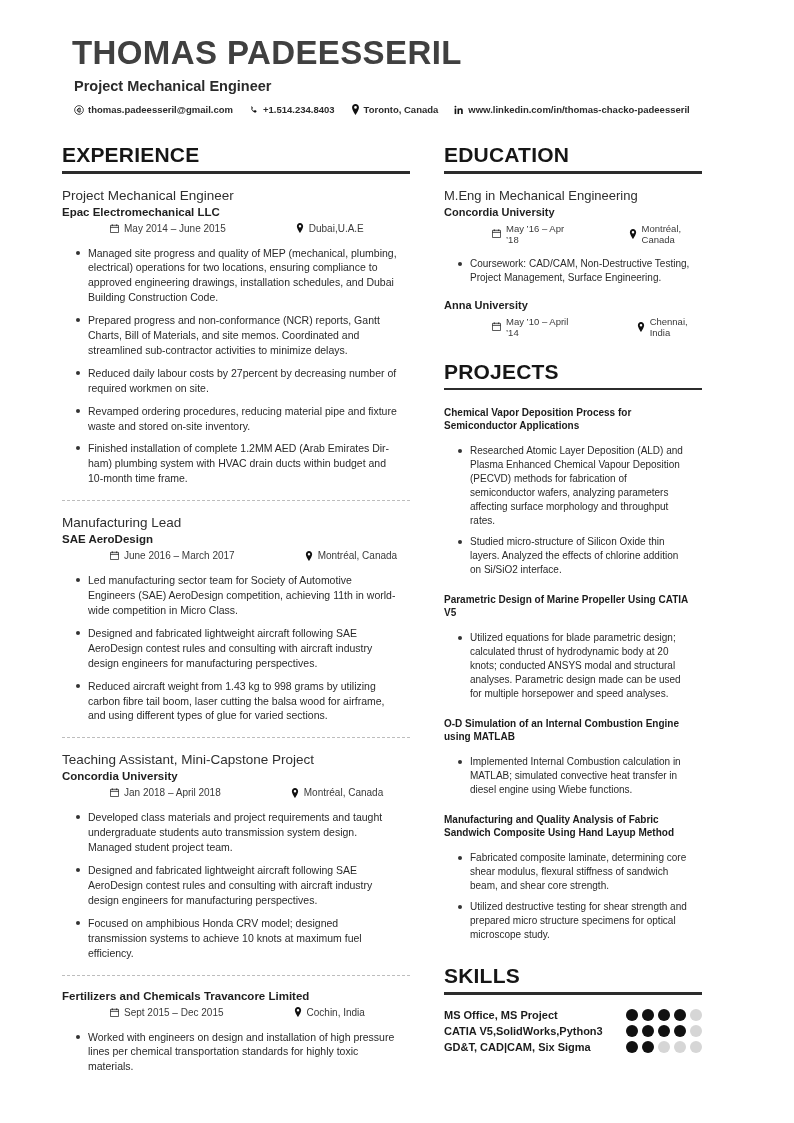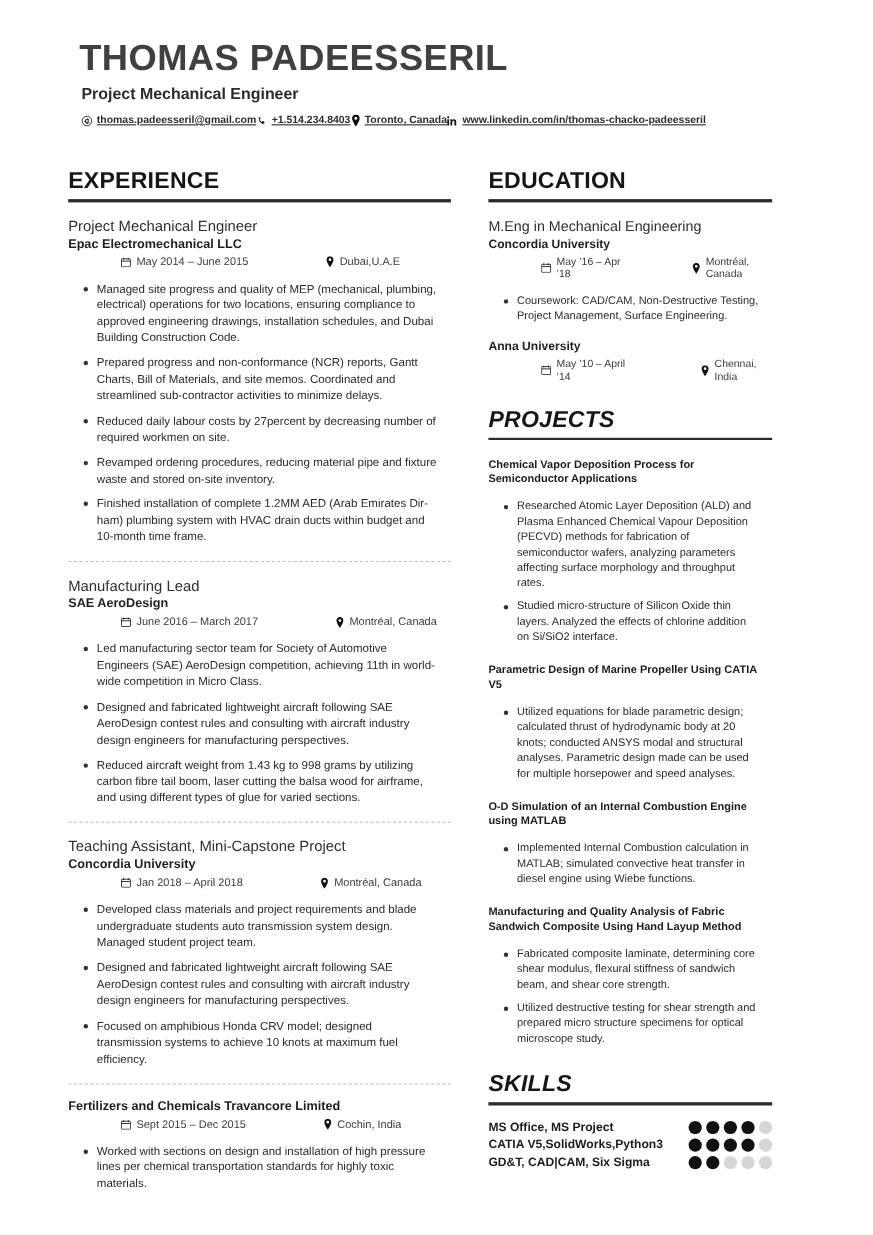--- a/index.html
+++ b/index.html
@@ -25,42 +25,42 @@
   }
   .role {
     font-size: 14.5px;
     font-weight: bold;
     color: #2b2b2b;
     margin: 0 0 10px 12px;
   }
   .contact-row {
     display: flex;
     align-items: center;
+    gap: 16px;
     margin-left: 12px;
     font-size: 9.5px;
     color: #2b2b2b;
     font-weight: bold;
     flex-wrap: nowrap;
-    text-decoration: underline;
   }
   .contact-item { display: flex; align-items: center; gap: 4px; white-space: nowrap; }
   .contact-item .ic { font-size: 9px; color: #111; display: inline-block; }
   .contact-item .ic svg { display: block; }
 
   
   .cols { display: flex; gap: 34px; margin-top: 24px; }
   .col-left { width: 348px; flex: 0 0 348px; }
   .col-right { width: 258px; flex: 0 0 258px; }
 
   .sec-title {
     font-size: 21px;
     font-weight: bold;
     letter-spacing: 0.2px;
     color: #161616;
-    margin: 14px 0 4px 0;
+    margin: 4px 0 4px 0;
   }
   .sec-rule { height: 2.5px; background: #2c2c2c; margin-bottom: 14px; }
 
   .entry { margin-bottom: 14px; }
   .entry-title {
     font-size: 13.5px;
     color: #2f2f2f;
     margin: 0 0 3px 0;
     font-weight: normal;
   }
@@ -129,21 +129,21 @@
   .skill-name {
     font-size: 11px;
     font-weight: bold;
     color: #1c1c1c;
     white-space: nowrap;
   }
   .dots { display: flex; gap: 4px; margin-left: 8px; }
   .dot { width: 12px; height: 12px; border-radius: 50%; background: #d6d6d6; }
   .dot.on { background: #111111; }
 
-  .sec-gap { margin-top: 22px; font-style: italic; }
+  .sec-gap { margin-top: 22px; }
 </style>
 </head>
 <body>
 
 <div class="page">
 
   <div>
     <h1 class="name">THOMAS PADEESSERIL</h1>
     <div class="role">Project Mechanical Engineer</div>
     <div class="contact-row">
@@ -278,21 +278,21 @@
           <span class="meta-item">
             <span class="ic">
                 <svg width="8" height="10" viewBox="0 0 12 16">
                   <path d="M6 0C3.2 0 1 2.2 1 5c0 3.6 5 11 5 11s5-7.4 5-11c0-2.8-2.2-5-5-5zm0 7a2 2 0 1 1 0-4 2 2 0 0 1 0 4z" fill="#111"></path>
                 </svg>
               </span>
             <span>Montréal, Canada</span>
           </span>
         </div>
         <ul class="bullets">
-          <li>Developed class materials and project requirements and blade undergraduate students auto transmission system design. Managed student project team.</li>
+          <li>Developed class materials and project requirements and taught undergraduate students auto transmission system design. Managed student project team.</li>
           <li>Designed and fabricated lightweight aircraft following SAE AeroDesign contest rules and consulting with aircraft industry design engineers for manufacturing perspectives.</li>
           <li>Focused on amphibious Honda CRV model; designed transmission systems to achieve 10 knots at maximum fuel efficiency.</li>
         </ul>
       </div>
       <div class="dash-sep"></div>
 
       <div class="entry">
         <div class="entry-org">Fertilizers and Chemicals Travancore Limited</div>
         <div class="meta-row">
           <span class="meta-item">
@@ -308,21 +308,21 @@
           <span class="meta-item">
             <span class="ic">
                 <svg width="8" height="10" viewBox="0 0 12 16">
                   <path d="M6 0C3.2 0 1 2.2 1 5c0 3.6 5 11 5 11s5-7.4 5-11c0-2.8-2.2-5-5-5zm0 7a2 2 0 1 1 0-4 2 2 0 0 1 0 4z" fill="#111"></path>
                 </svg>
               </span>
             <span>Cochin, India</span>
           </span>
         </div>
         <ul class="bullets">
-          <li>Worked with sections on design and installation of high pressure lines per chemical transportation standards for highly toxic materials.</li>
+          <li>Worked with engineers on design and installation of high pressure lines per chemical transportation standards for highly toxic materials.</li>
         </ul>
       </div>
     </div>
 
     <div class="col-right">
       <div class="sec-title">EDUCATION</div>
       <div class="sec-rule"></div>
 
       <div class="entry">
         <div class="entry-title">M.Eng in Mechanical Engineering</div>

